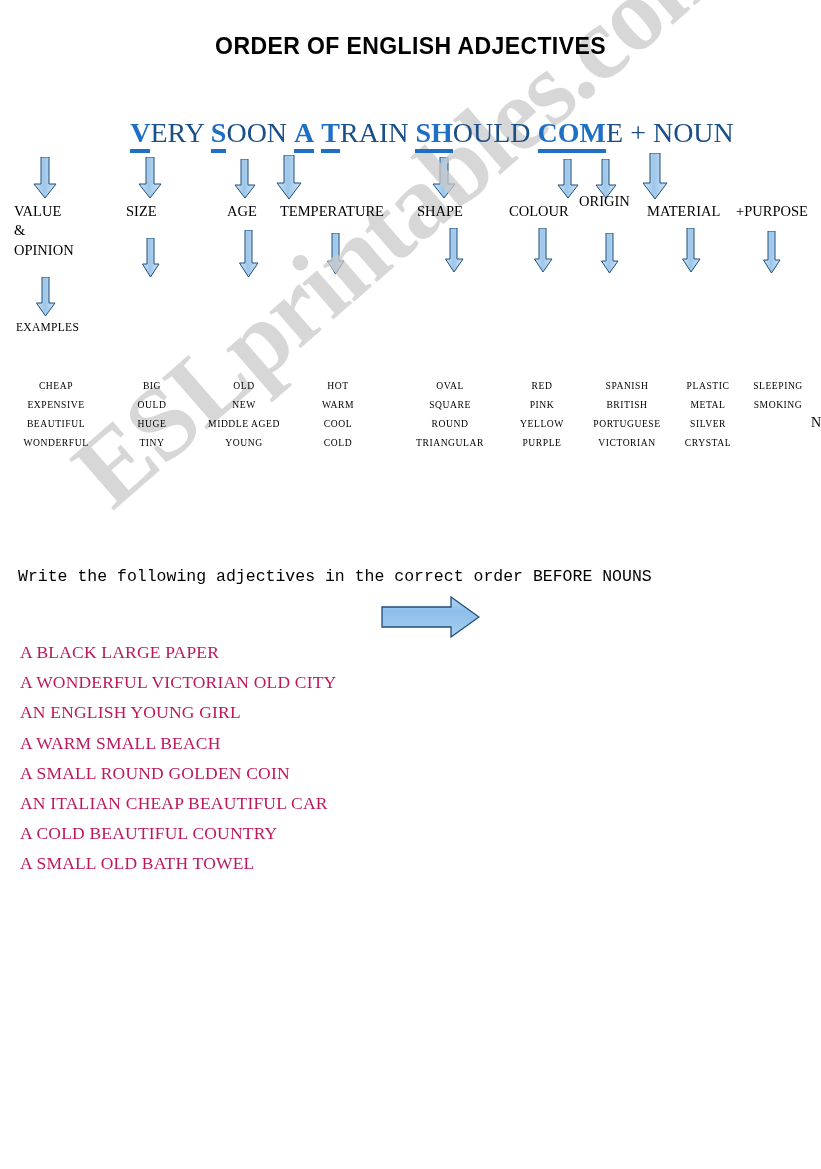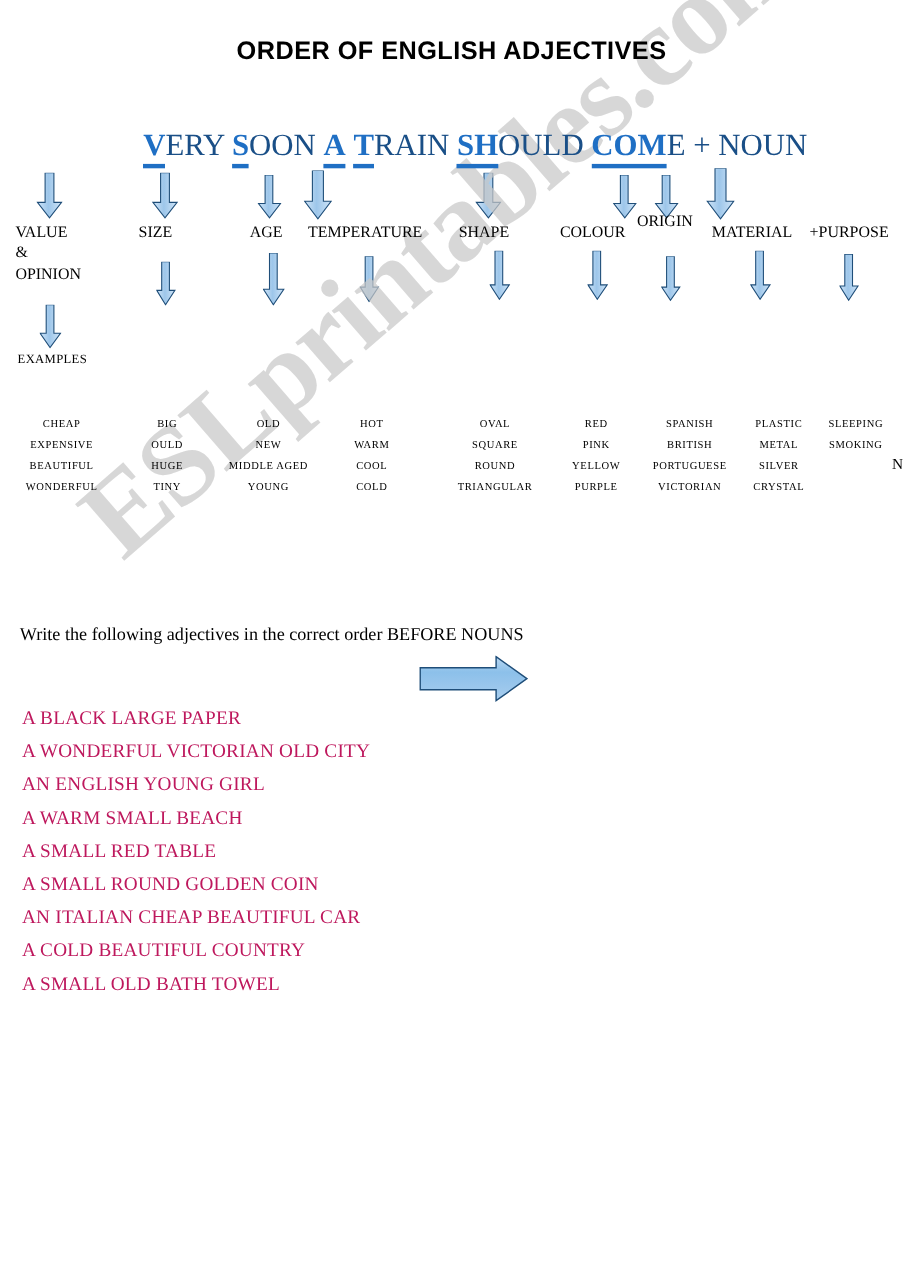--- a/index.html
+++ b/index.html
@@ -123,21 +123,21 @@
     font-family: "Liberation Serif", serif;
     font-size: 14px;
     z-index: 4;
   }
 
   
   #instruction {
     position: absolute;
     left: 18px;
     top: 567px;
-    font-family: Liberation Serif, serif;
+    font-family: Liberation Mono, monospace;
     font-size: 16.5px;
     white-space: nowrap;
     z-index: 4;
   }
 
   
   #exercises {
     position: absolute;
     left: 20px;
     top: 637px;
@@ -342,20 +342,19 @@
       </defs>
       <polygon points="1,11 70,11 70,1 98,21 70,41 70,31 1,31" fill="url(#gr1)" stroke="#1f4e79" stroke-width="1.3"></polygon>
     </svg>
   </div>
 
   <div id="exercises">
     <div class="ex">A BLACK LARGE PAPER</div>
     <div class="ex">A WONDERFUL VICTORIAN OLD CITY</div>
     <div class="ex">AN ENGLISH YOUNG GIRL</div>
     <div class="ex">A WARM SMALL BEACH</div>
-    <div class="ex">A SMALL RED TABLE</div>
     <div class="ex">A SMALL ROUND GOLDEN COIN</div>
     <div class="ex">AN ITALIAN CHEAP BEAUTIFUL CAR</div>
     <div class="ex">A COLD BEAUTIFUL COUNTRY</div>
     <div class="ex"> A SMALL OLD BATH TOWEL</div>
   </div>
 
 </div>
 
 </body></html>

